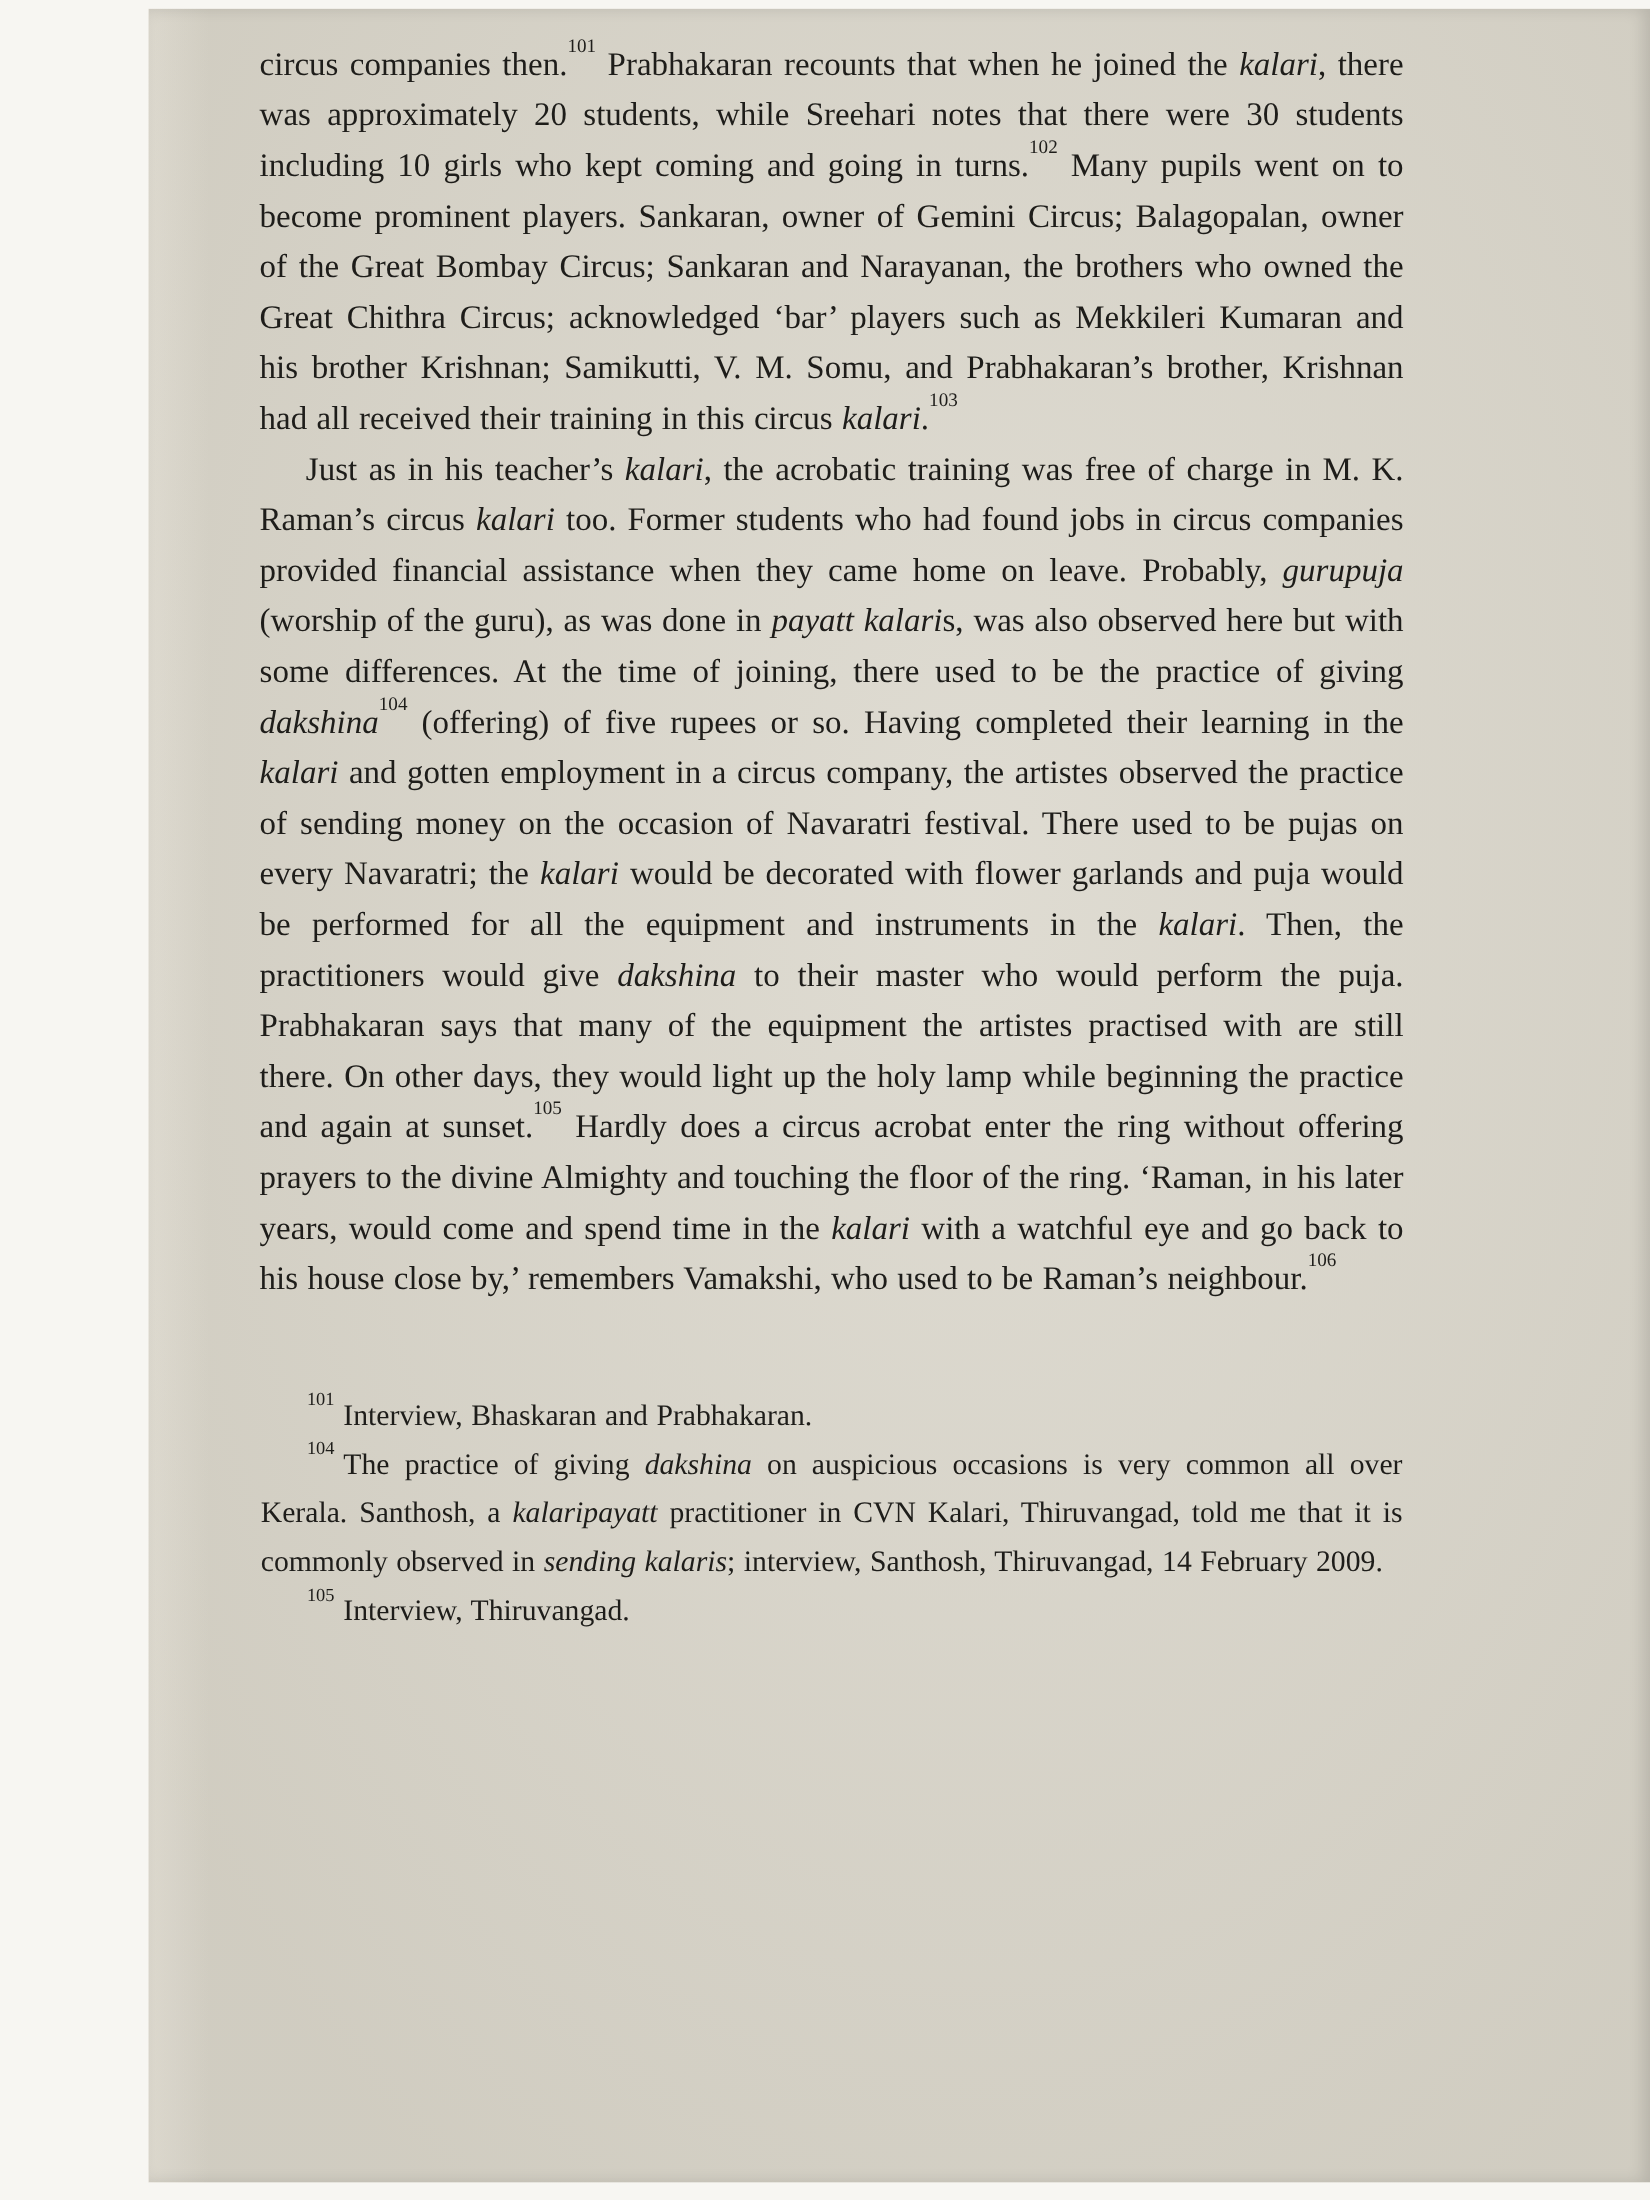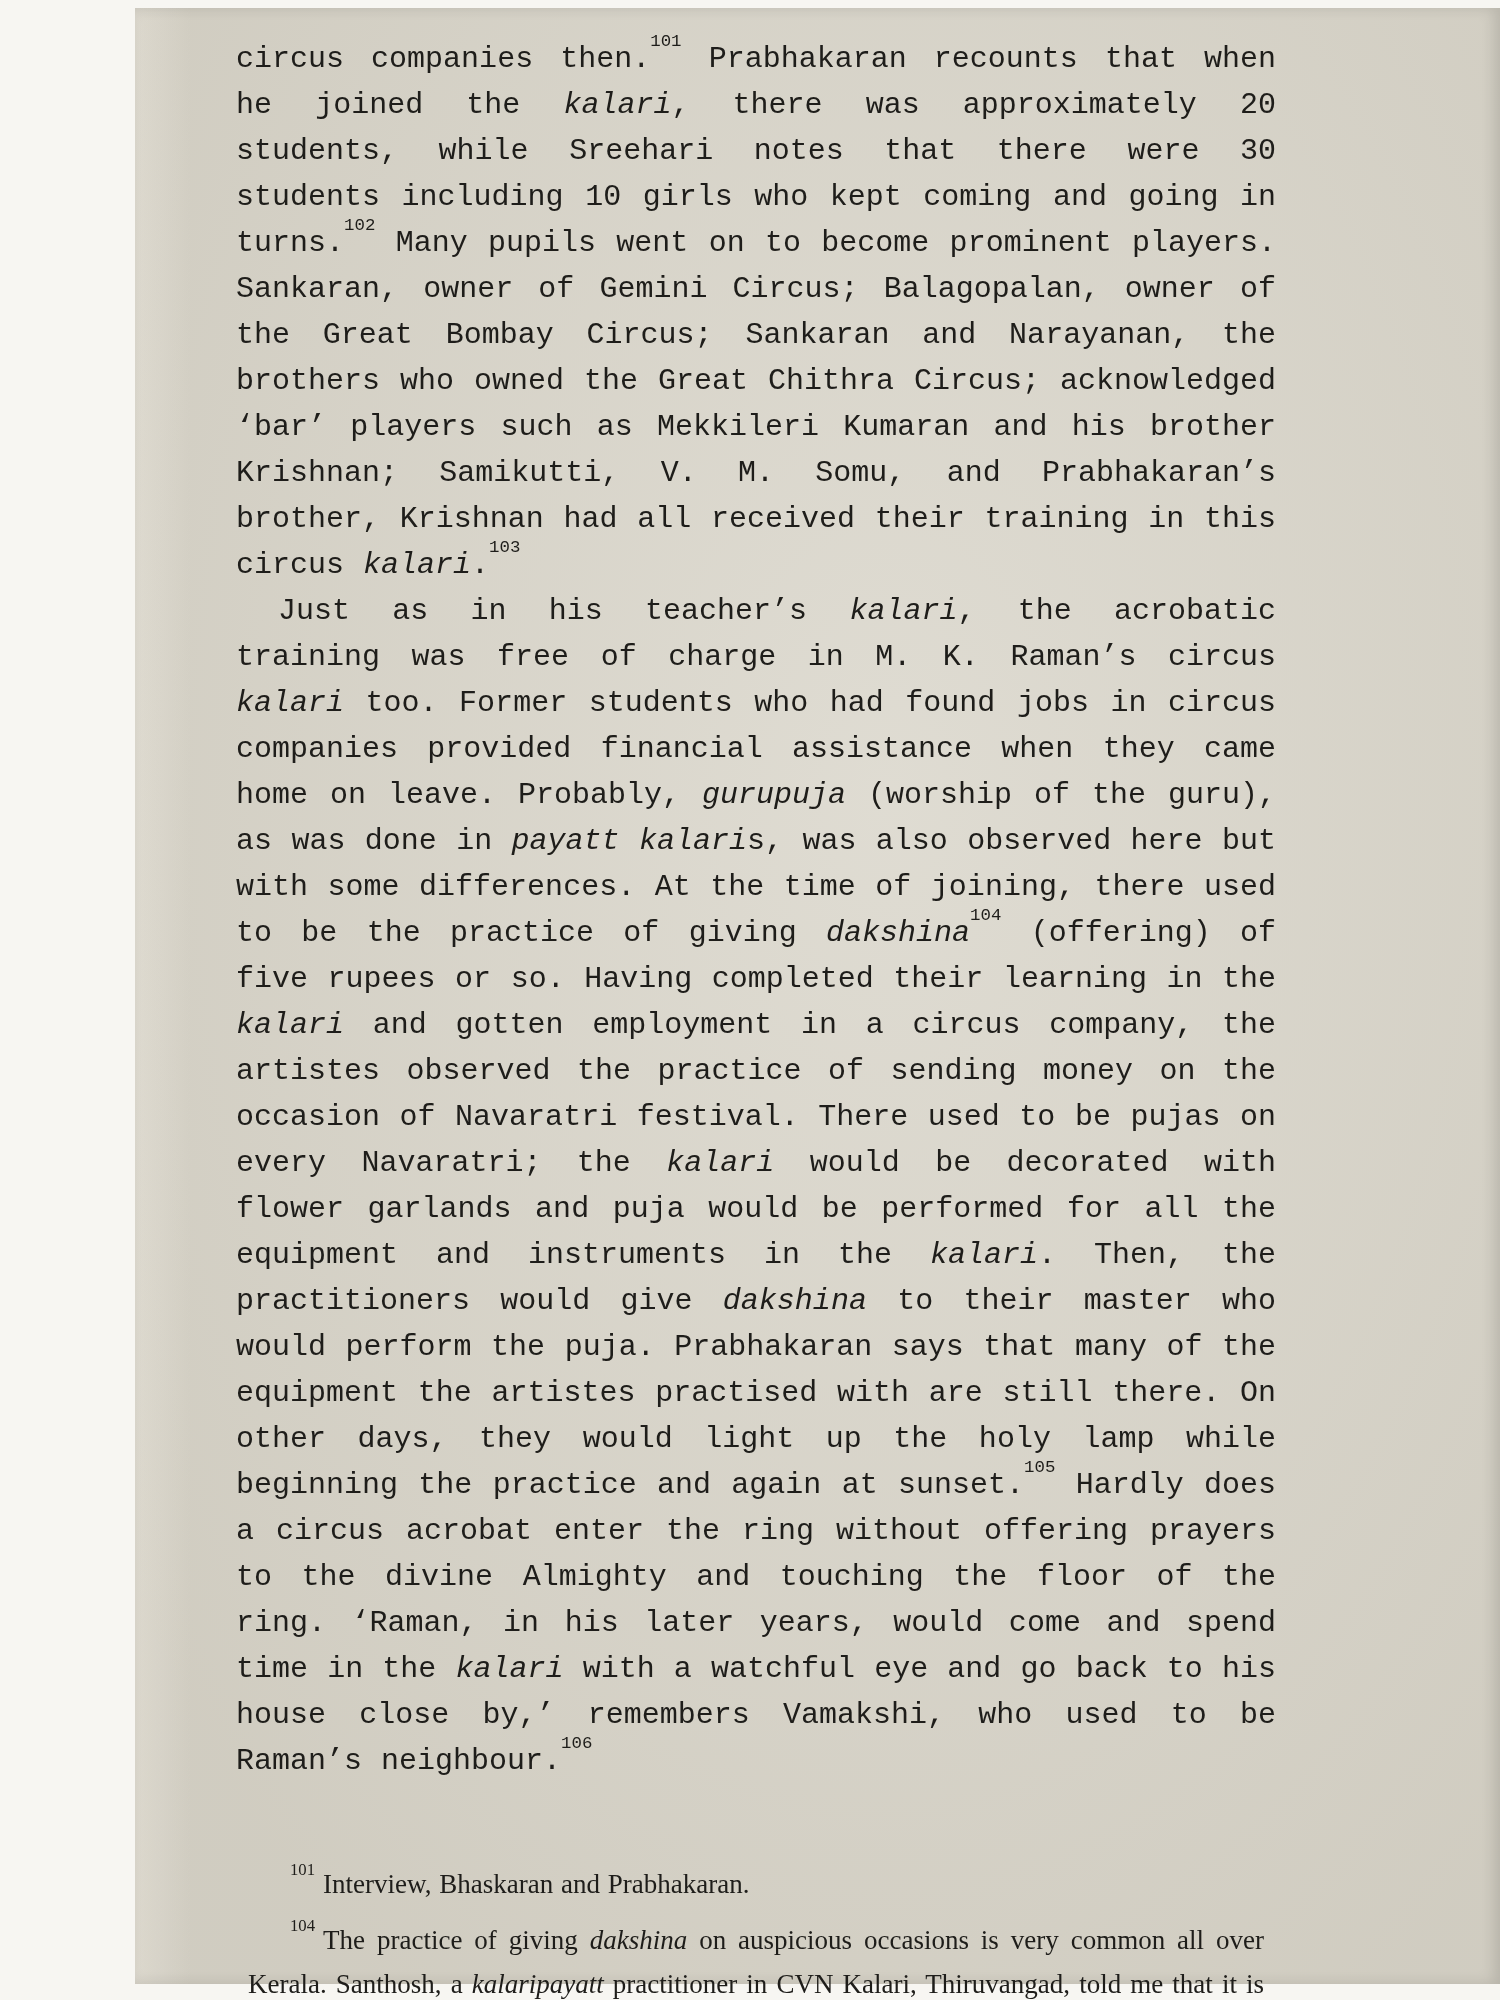--- a/index.html
+++ b/index.html
@@ -39,38 +39,37 @@
     gap: 28px;
     align-items: baseline;
   }
   .running-head .pgnum { letter-spacing: 0.5px; }
   .body-text p {
     margin: 0;
     font-size: 30px;
     line-height: 46px;
     text-align: justify;
     word-spacing: 1px;
-    font-family: Liberation Mono, monospace;
   }
   .body-text p.indent { text-indent: 42px; }
   em { font-style: italic; }
   .fnref {
     font-size: 0.58em;
     position: relative;
     top: -0.55em;
     line-height: 0;
     letter-spacing: 0;
   }
   .footnotes {
     margin-top: 78px;
     font-size: 27px;
     line-height: 44px;
   }
   .footnotes p.footnote {
-    margin: 12px;
+    margin: 1px;
     text-align: justify;
     text-indent: 42px;
     word-spacing: 1px;
   }
   .fnnum {
     font-size: 0.62em;
     position: relative;
     top: -0.5em;
     line-height: 0;
     margin-right: 8px;

